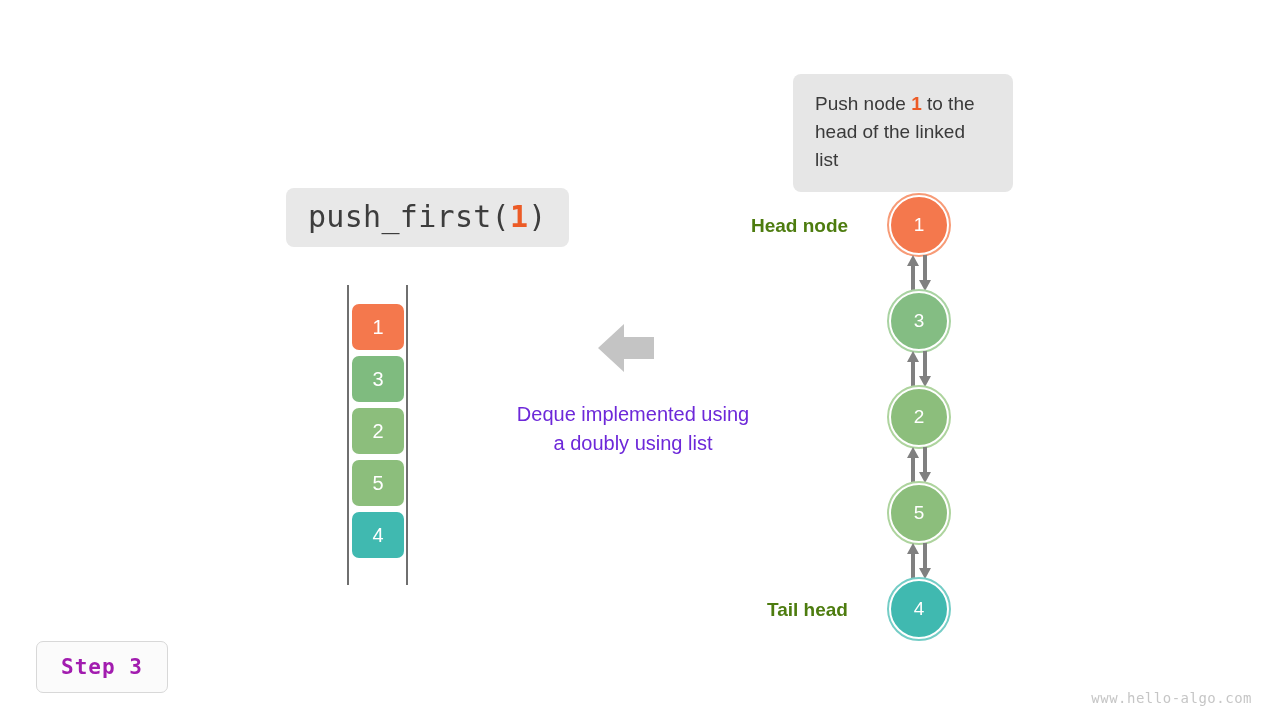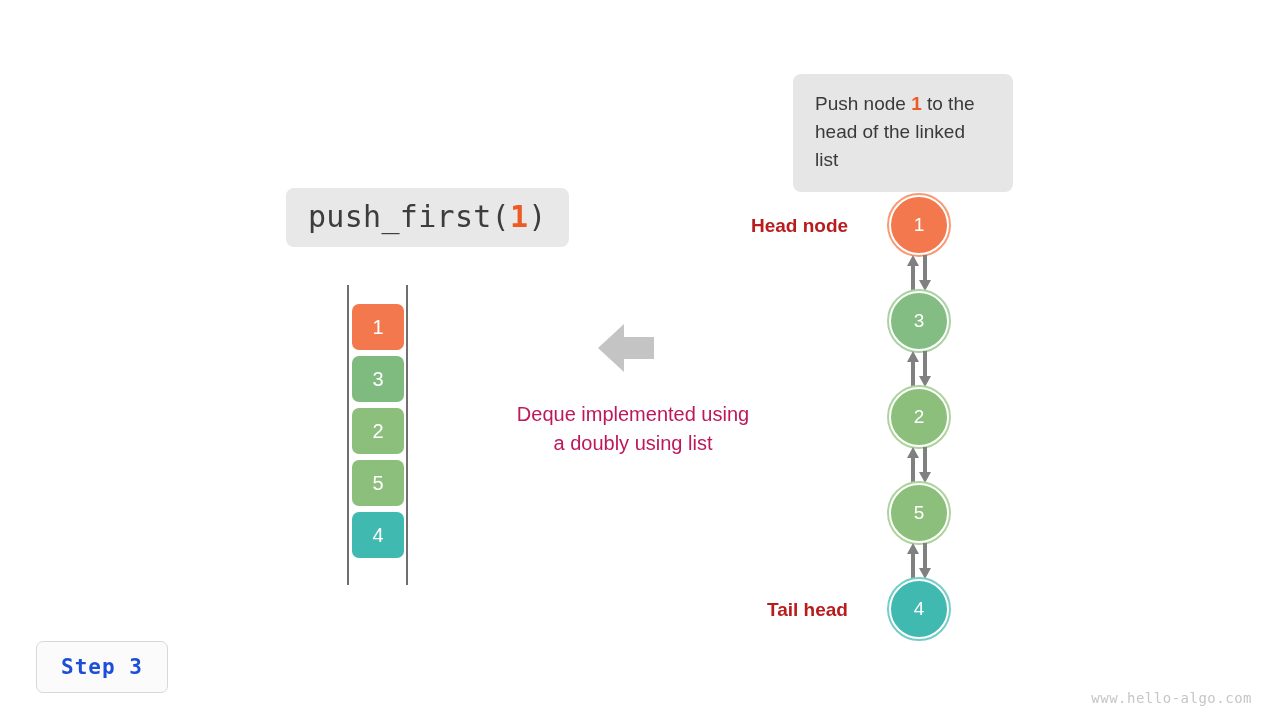--- a/index.html
+++ b/index.html
@@ -95,21 +95,21 @@
     top: 322px;
     width: 60px;
     height: 52px;
   }
   .caption {
     position: absolute;
     left: 468px;
     top: 400px;
     width: 330px;
     text-align: center;
-    color: #be185d;
+    color: #6d28d9;
     font-size: 20px;
     line-height: 29px;
   }
 
   
   .list {
     position: absolute;
     left: 889px;
     top: 195px;
     width: 62px;
@@ -141,41 +141,41 @@
   }
   .link-arrows {
     position: absolute;
     left: 16px;
     width: 28px;
     height: 36px;
   }
 
   .side-label {
     position: absolute;
-    color: #b91c1c;
+    color: #4d7c0f;
     font-size: 19px;
     font-weight: bold;
     white-space: nowrap;
   }
   .label-head { left: 751px; top: 215px; }
   .label-tail { left: 767px; top: 599px; }
 
   
   .step-badge {
     position: absolute;
     left: 36px;
     top: 641px;
     padding: 13px 24px;
     background: #fbfbfb;
     border: 1px solid #d8d8d8;
     border-radius: 7px;
     font-family: "DejaVu Sans Mono", "Liberation Mono", monospace;
     font-size: 21px;
     font-weight: bold;
-    color: #1d4ed8;
+    color: #a21caf;
     letter-spacing: 1px;
   }
 
   
   .watermark {
     position: absolute;
     right: 28px;
     bottom: 14px;
     font-family: "DejaVu Sans Mono", "Liberation Mono", monospace;
     font-size: 14px;

